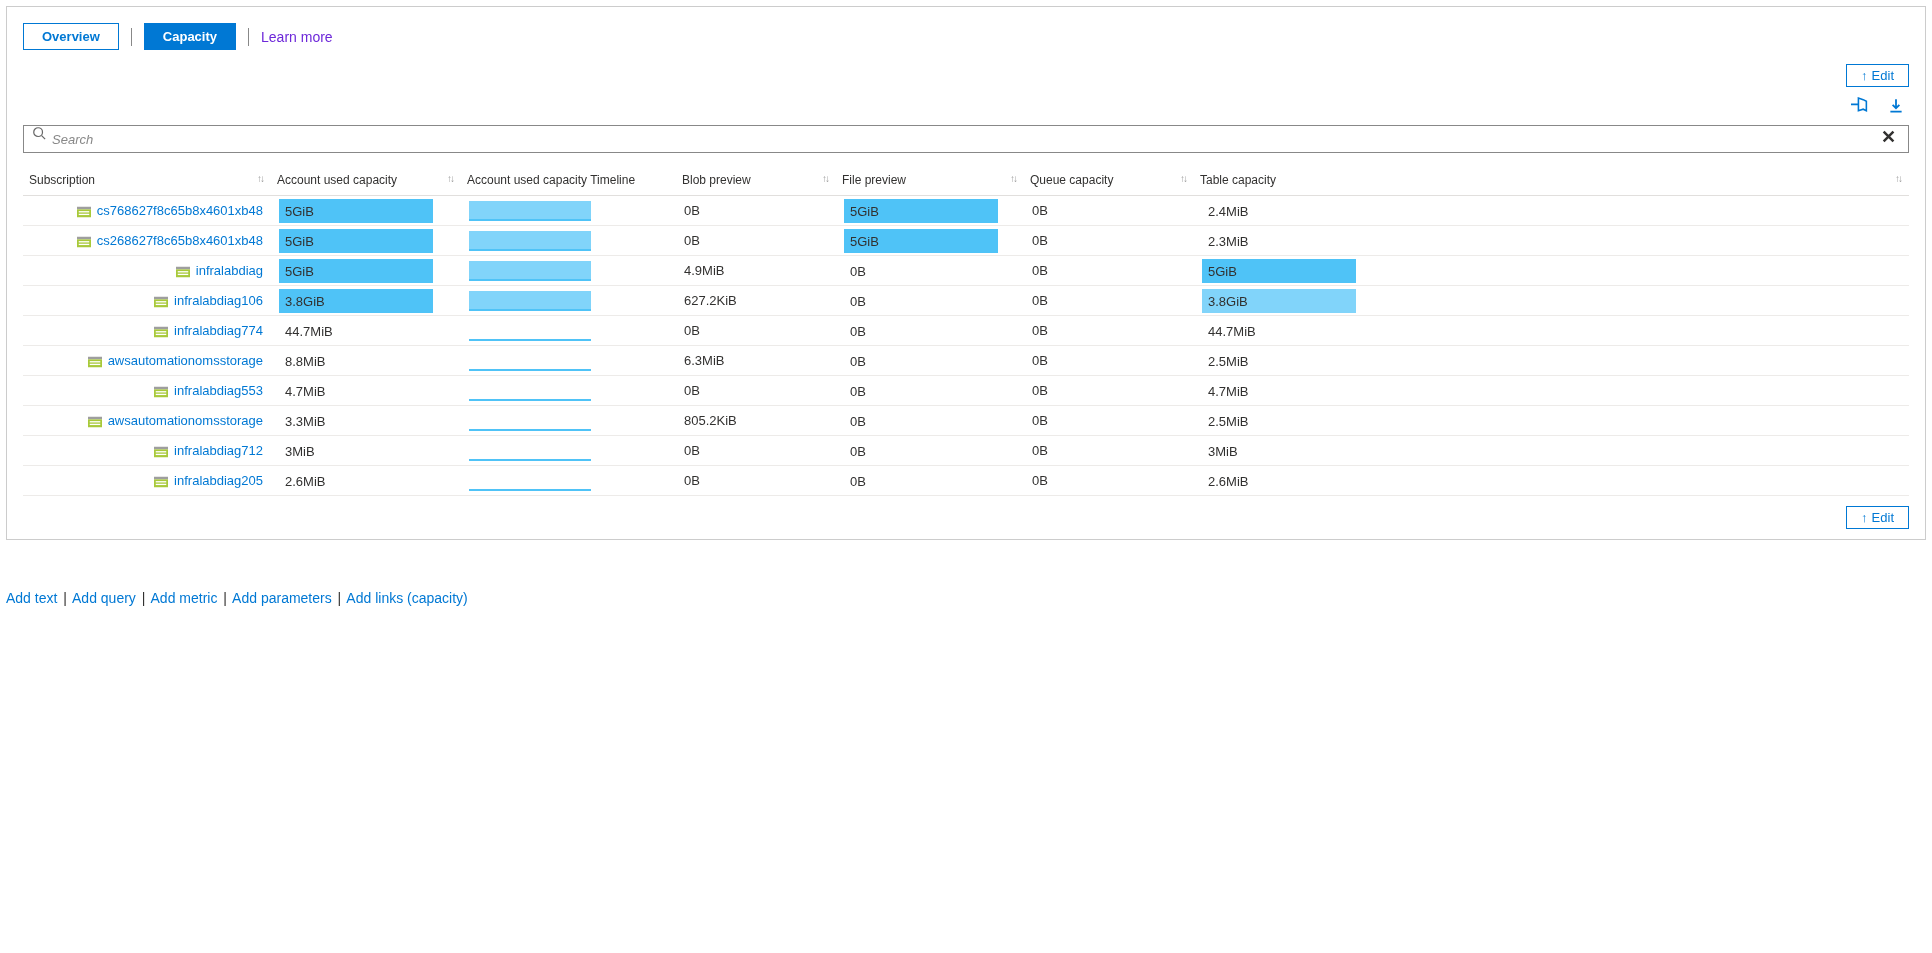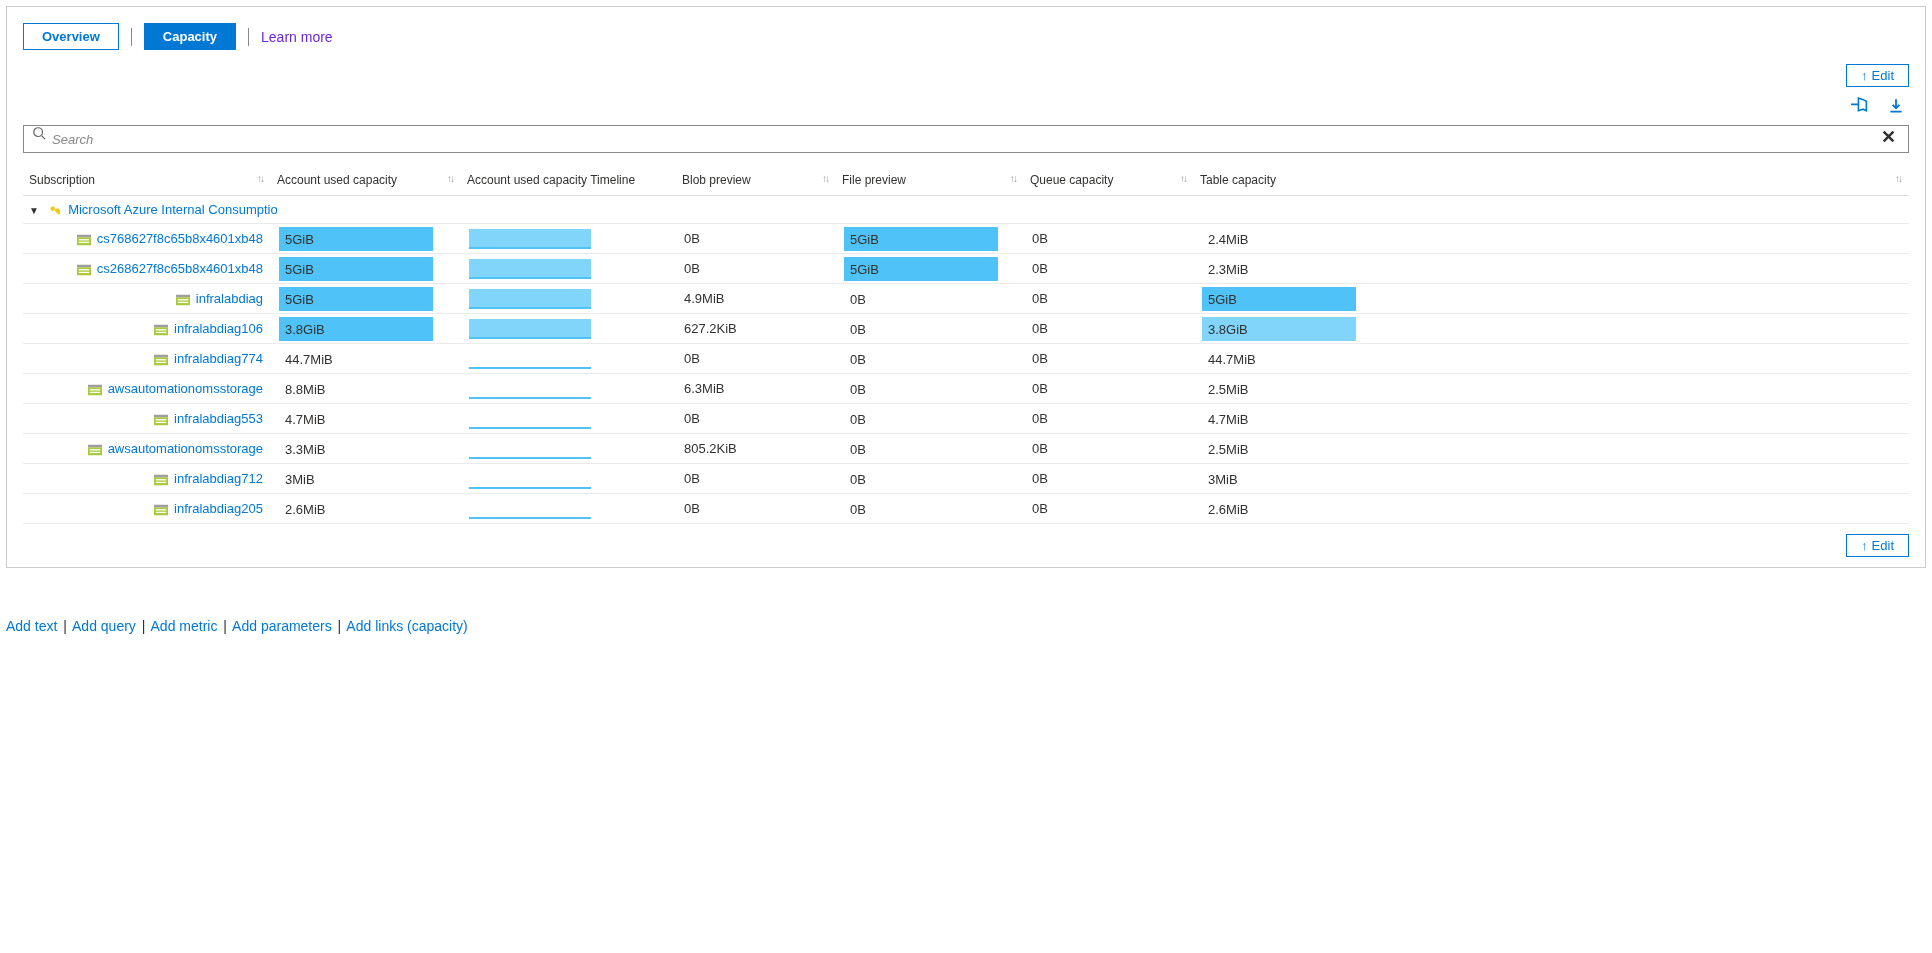--- a/index.html
+++ b/index.html
@@ -254,32 +254,20 @@
         <th><span>Subscription</span><span class="sort-ic">↑↓</span></th>
         <th><span>Account used capacity</span><span class="sort-ic">↑↓</span></th>
         <th><span>Account used capacity Timeline</span></th>
         <th><span>Blob preview</span><span class="sort-ic">↑↓</span></th>
         <th><span>File preview</span><span class="sort-ic">↑↓</span></th>
         <th><span>Queue capacity</span><span class="sort-ic">↑↓</span></th>
         <th><span>Table capacity</span><span class="sort-ic">↑↓</span></th>
       </tr>
     </thead>
     <tbody id="tbody">
-      <tr class="group-row">
-        <td colspan="7">
-          <span class="chev">▼</span>
-          <span class="key-ic">
-              <svg viewBox="0 0 16 16" fill="currentColor">
-                <circle cx="5" cy="5" r="3"></circle>
-                <path d="M7 7l6 6 2-2-1-1 1-1-1-1 1-1-3-3z"></path>
-              </svg>
-            </span>
-          <span class="link">Microsoft Azure Internal Consumptio</span>
-        </td>
-      </tr>
     <tr>
           <td class="name-cell"><span class="storage-ic">
               <svg viewBox="0 0 16 12">
                 <rect x="0" y="0" width="16" height="3" fill="#9e9e9e"></rect>
                 <rect x="0" y="3" width="16" height="9" fill="#a8c93a"></rect>
                 <rect x="2" y="5" width="12" height="1.5" fill="#fff"></rect>
                 <rect x="2" y="8" width="12" height="1.5" fill="#fff"></rect>
               </svg>
             </span><span class="link">cs768627f8c65b8x4601xb48</span></td>
           <td class="bar-cell">

